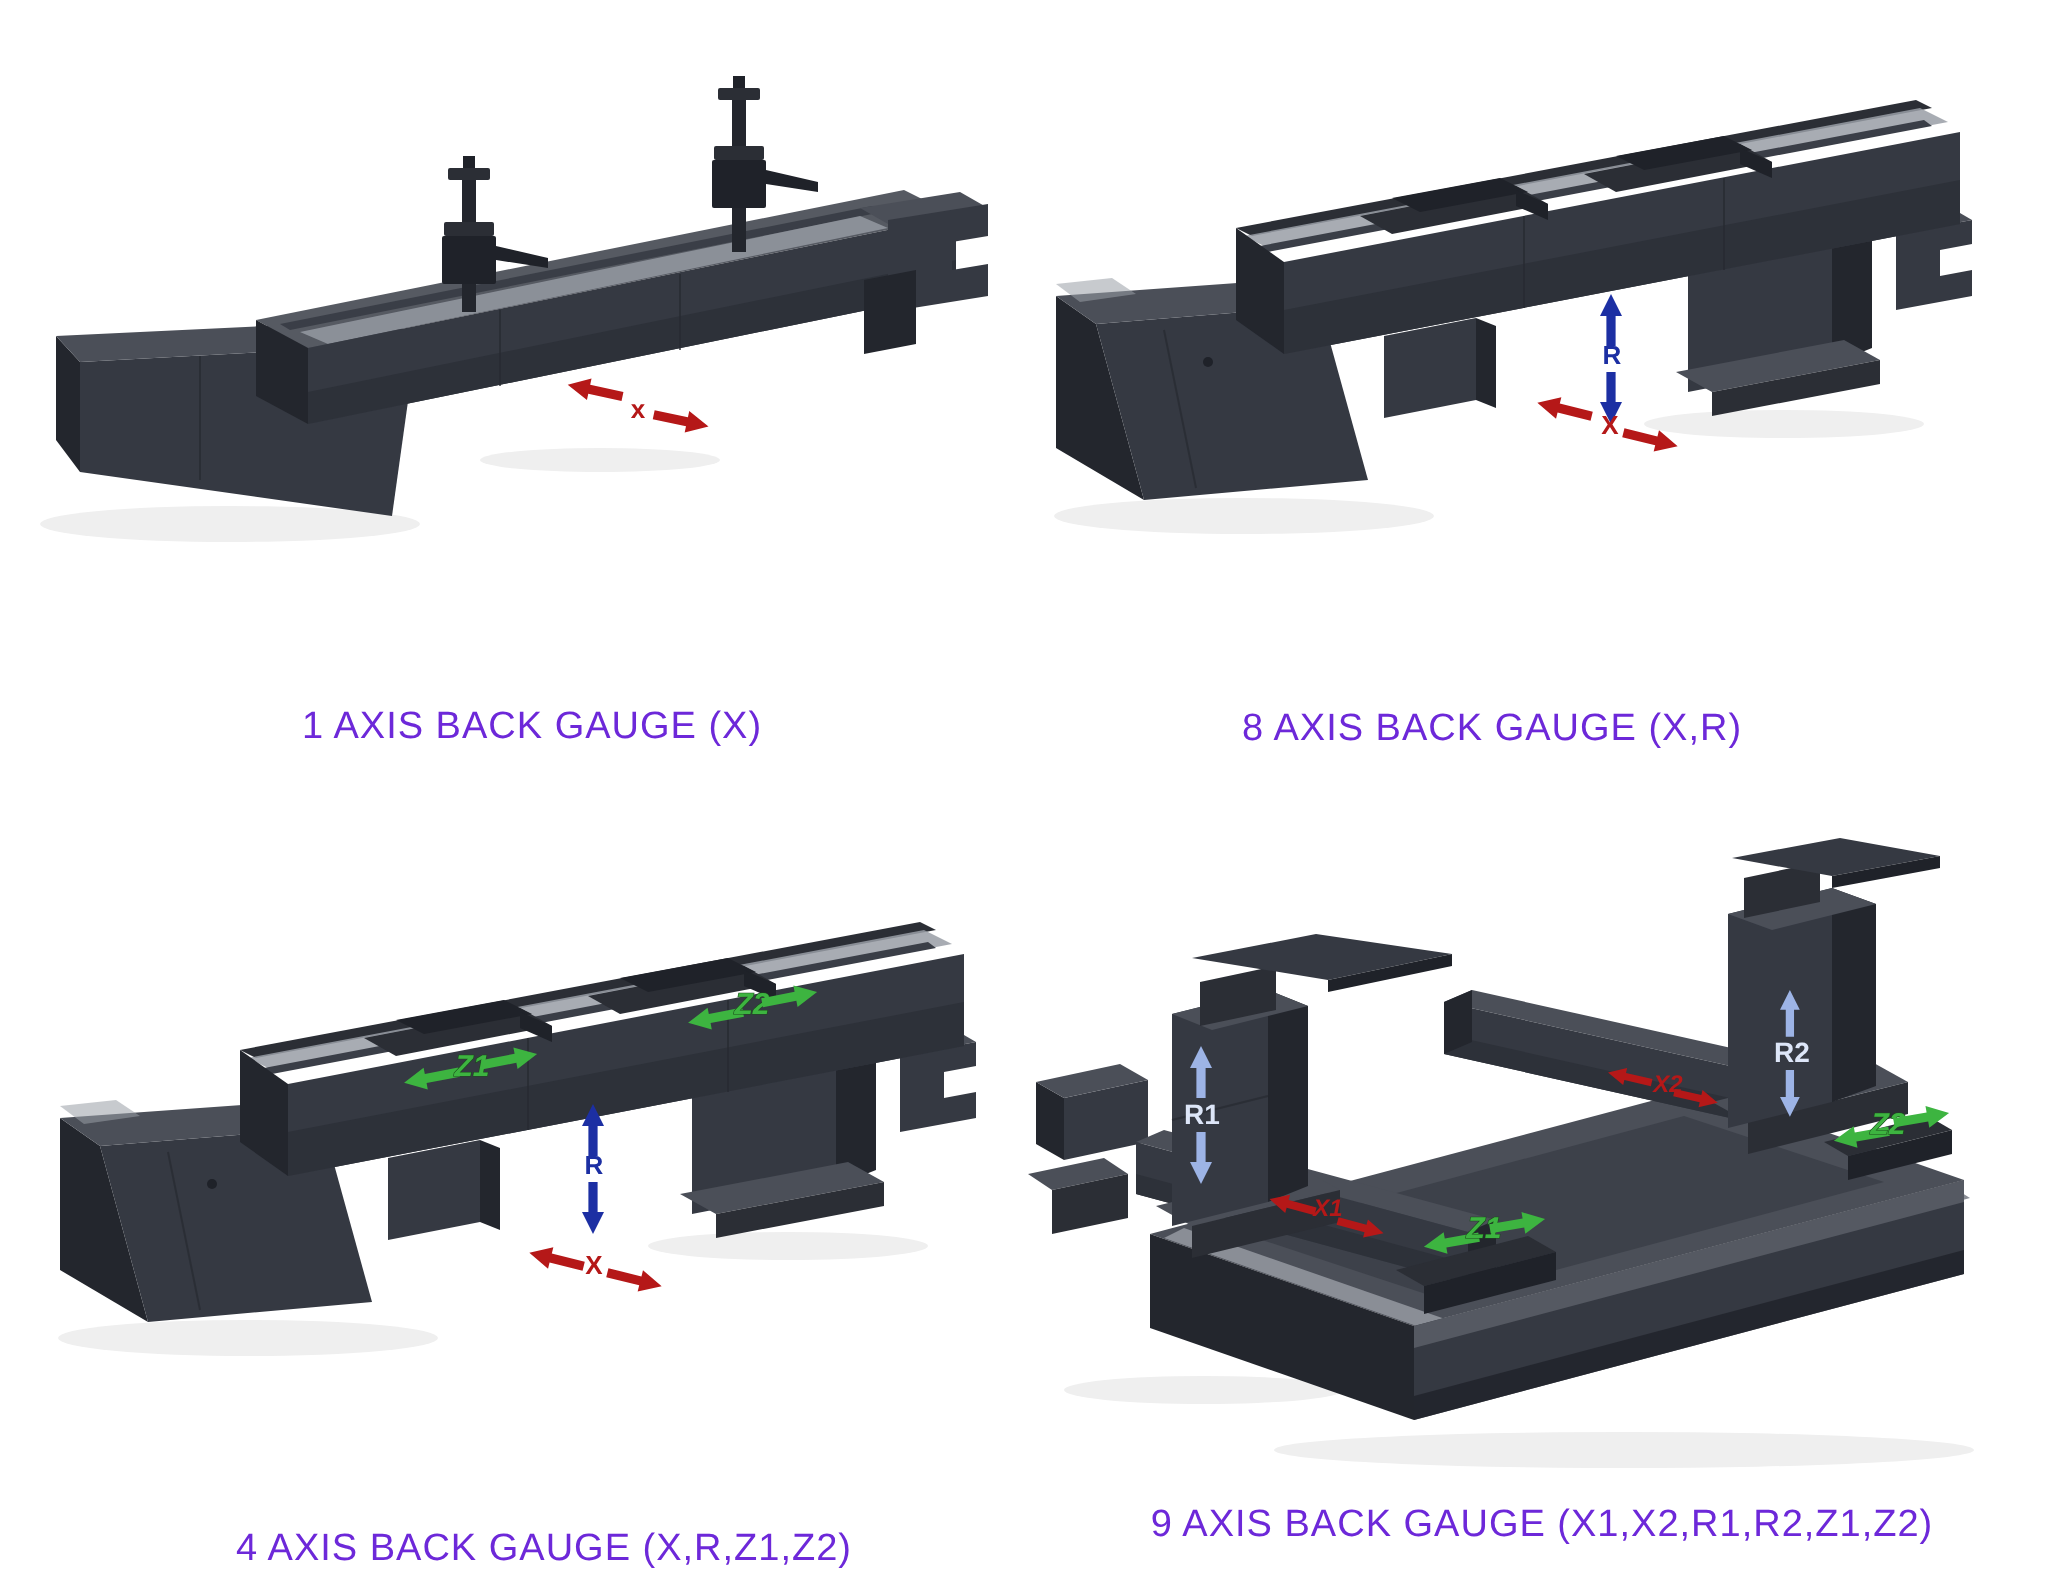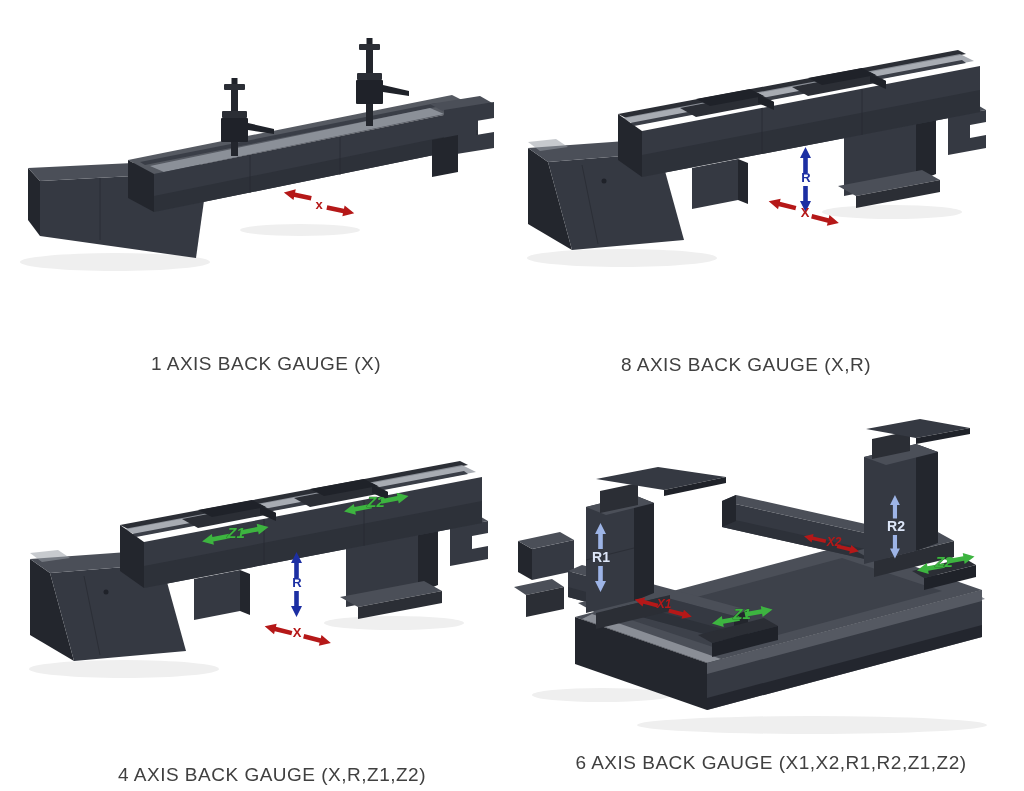--- a/index.html
+++ b/index.html
@@ -1,21 +1,21 @@
 <!DOCTYPE html>
 <html><head>
 <meta charset="utf-8">
 <style>
   html,body{margin:0;padding:0;background:#ffffff;}
   .canvas{position:relative;width:1024px;height:791px;background:#ffffff;overflow:hidden;
           font-family:"Liberation Sans",sans-serif;}
   .panel{position:absolute;width:512px;}
   .panel svg{display:block;}
   .caption{position:absolute;transform:translate(-50%,-50%);white-space:nowrap;
-           color:#404040;font-size:19px;letter-spacing:.5px;font-family:"Liberation Sans",sans-serif;}
+           color:#6d28d9;font-size:19px;letter-spacing:.5px;font-family:"Liberation Sans",sans-serif;}
   .defs-holder{position:absolute;width:0;height:0;overflow:hidden;}
   
   .mT{fill:#565a62}.mF{fill:#353942}.mFd{fill:#2d3139}.mS{fill:#23262d}
   .mL{fill:#999ea6}.mG{fill:#3a3e47}.mB{fill:#1f2229}.mTop{fill:#4b4f58}
   .mRec{fill:#3d414a}.mRail{fill:#8a8e96}.mBand{fill:#555962}.mDet{fill:#2b2e35}
   .seam{stroke:#262a31;stroke-width:1;fill:none;opacity:.7}
   .shadow{fill:#efefef}
   text.lbl{text-anchor:middle;font-family:"Liberation Sans",sans-serif;font-weight:bold;}
   text.lblX{font-size:13px}
   text.lblXs{font-size:12px;font-style:italic}
@@ -253,16 +253,16 @@
         <use href="#ah-l" transform="translate(199,223) rotate(-10)" fill="#3db440"></use>
         <text class="lbl lblZ" x="230" y="224" fill="#3db440">Z1</text>
         <use href="#ah-r" transform="translate(232,214) rotate(-10)" fill="#3db440"></use>
       </g>
       <g>
         <use href="#ah-l" transform="translate(404,170) rotate(-10)" fill="#3db440"></use>
         <text class="lbl lblZ" x="432" y="172" fill="#3db440">Z2</text>
         <use href="#ah-r" transform="translate(434,161) rotate(-10)" fill="#3db440"></use>
       </g>
     </svg>
-    <div class="caption" style="left:259px;top:368px">6 AXIS BACK GAUGE (X1,X2,R1,R2,Z1,Z2)</div>
+    <div class="caption" style="left:259px;top:368px">9 AXIS BACK GAUGE (X1,X2,R1,R2,Z1,Z2)</div>
   </section>
 
 </div>
 
 </body></html>

